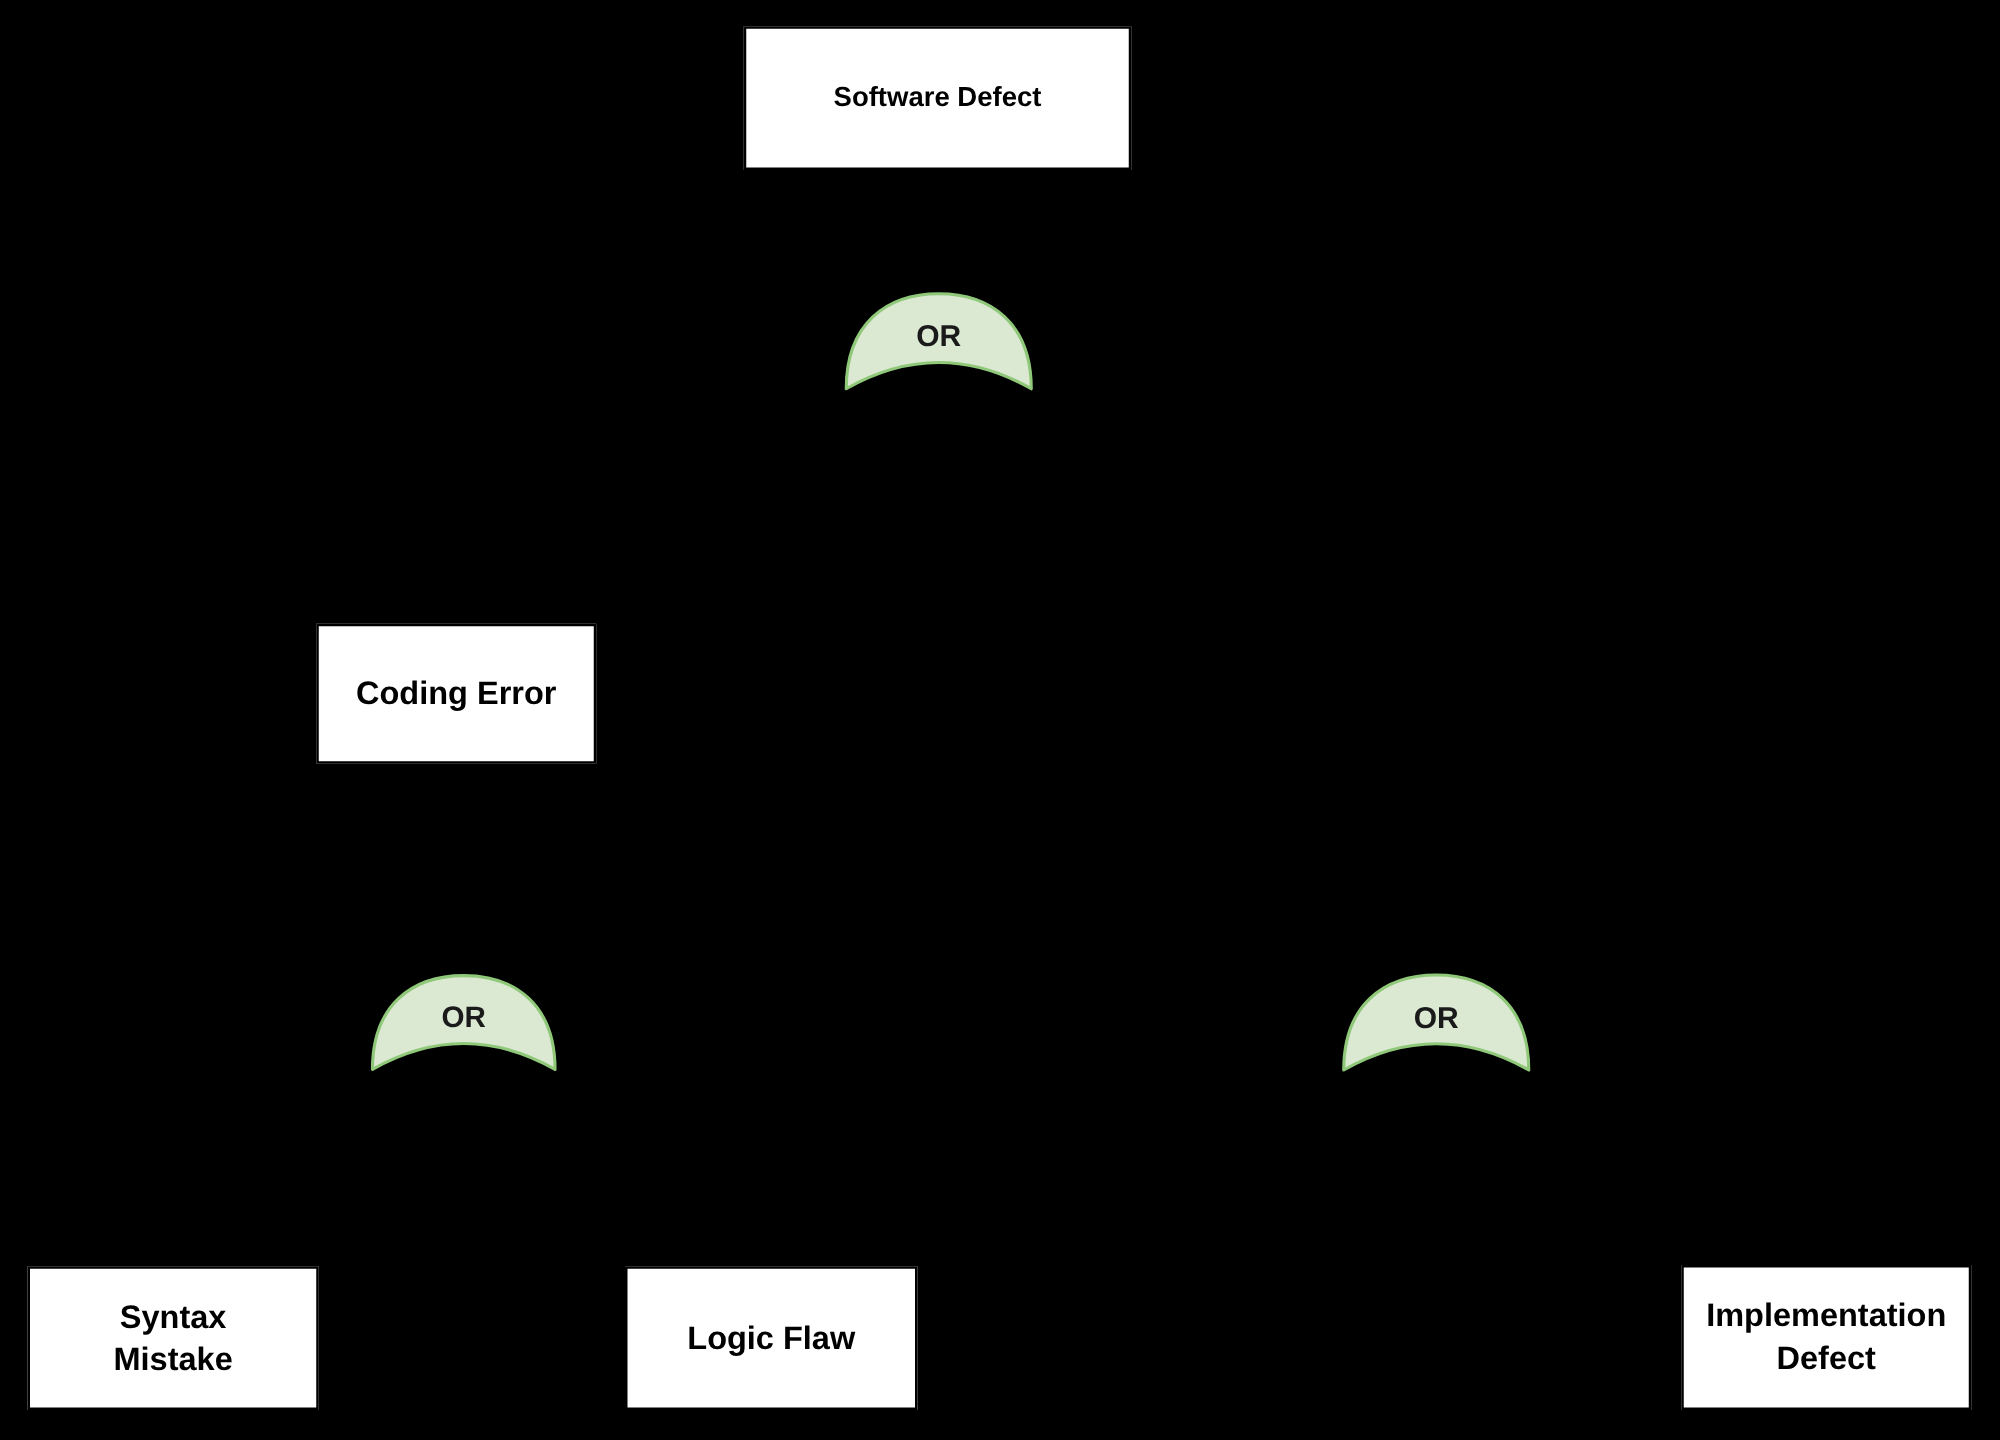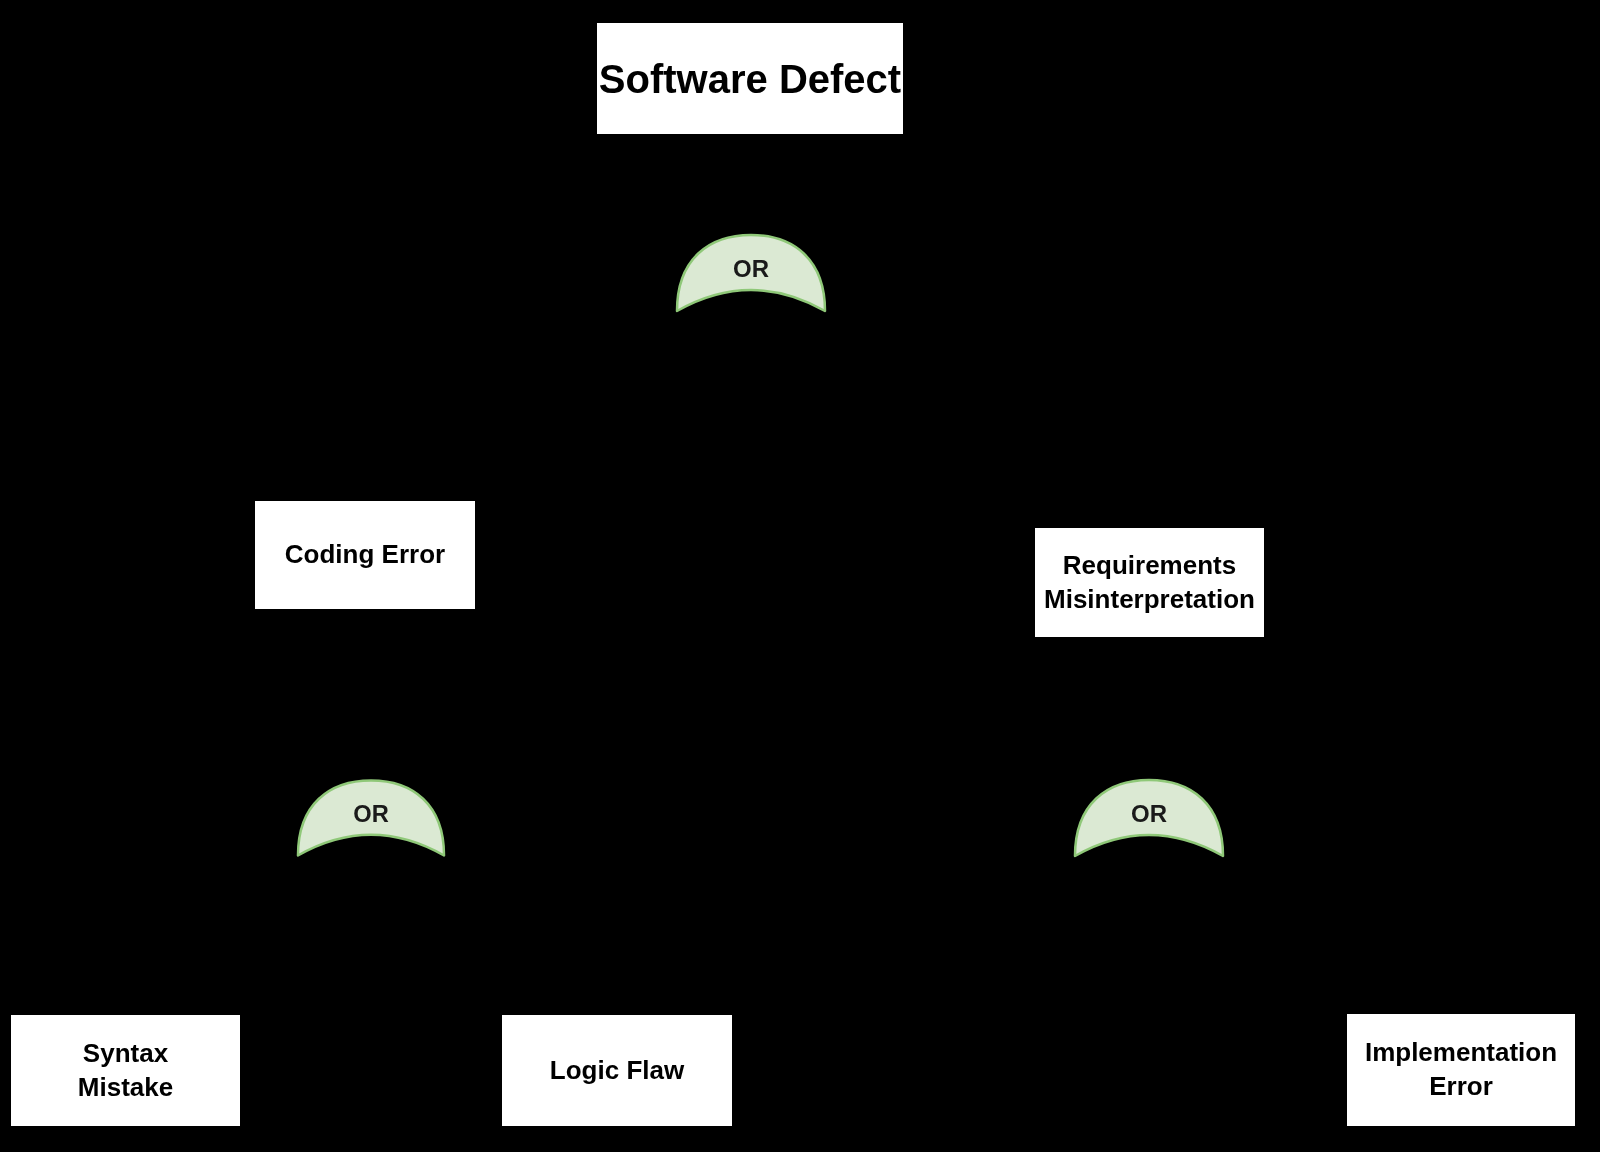--- a/index.html
+++ b/index.html
@@ -41,21 +41,21 @@
     align-items: center;
     justify-content: center;
     text-align: center;
   }
   .node .label {
     color: var(--node-text);
     font-weight: bold;
     font-size: 26px;
     line-height: 1.3;
   }
-  .node.root .label { font-size: 40px; }
+  .node.root .label { font-size: 22px; }
   .node.narrow-label .label { max-width: 160px; }
   .gate {
     position: absolute;
     font-weight: bold;
   }
   .gate svg { display: block; }
   .gate path {
     fill: var(--gate-fill);
     stroke: var(--gate-stroke);
     stroke-width: 2.5;
@@ -85,35 +85,32 @@
   </svg>
 
   <div class="node root" style="left:595px; top:21px; width:310px; height:115px;">
     <span class="label">Software Defect</span>
   </div>
 
   <div class="node" style="left:253px; top:499px; width:224px; height:112px;text-align:right;">
     <span class="label">Coding Error</span>
   </div>
 
-  <div class="node" style="left:1033px; top:526px; width:233px; height:113px;">
-    <span class="label">Requirements Misinterpretation</span>
-  </div>
 
-  <div class="node narrow-label" style="left:9px; top:1013px; width:233px; height:115px;">
+  <div class="node narrow-label" style="left:22px; top:1013px; width:233px; height:115px;">
     <span class="label">Syntax Mistake</span>
   </div>
 
   <div class="node" style="left:500px; top:1013px; width:234px; height:115px;">
     <span class="label">Logic Flaw</span>
   </div>
 
 
   <div class="node" style="left:1345px; top:1012px; width:232px; height:116px;">
-    <span class="label">Implementation Error</span>
+    <span class="label">Implementation Defect</span>
   </div>
 
   <div class="gate" style="left:675px; top:233px;">
     <svg width="152" height="80" viewBox="0 0 152 80">
       <path d="M 2 78 Q 76 36 150 78 C 150 26 118 2 76 2 C 34 2 2 26 2 78 Z"></path>
       <text x="76" y="44" text-anchor="middle">OR</text>
     </svg>
   </div>
 
   <div class="gate" style="left:296px; top:778px;">

